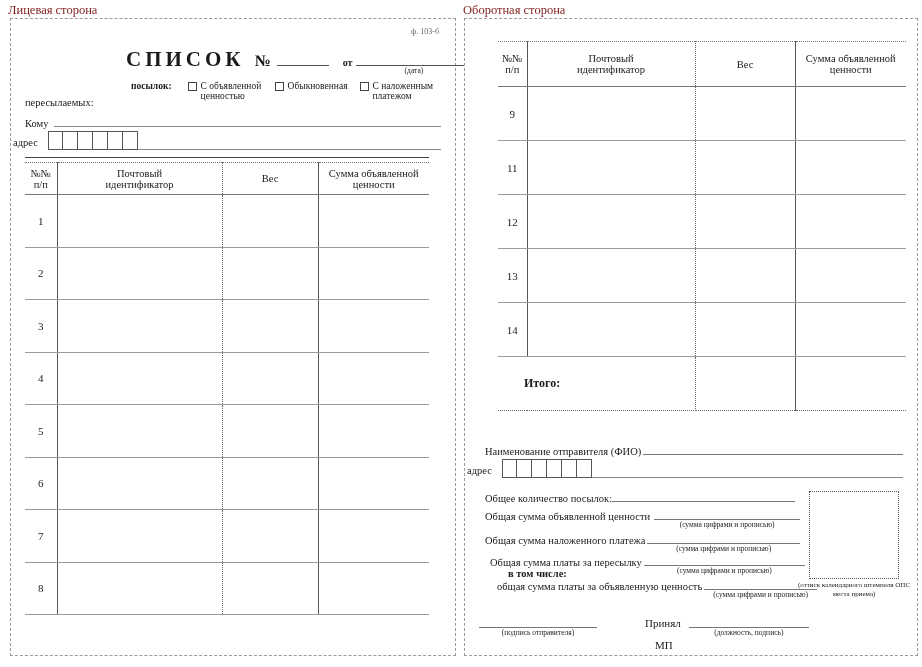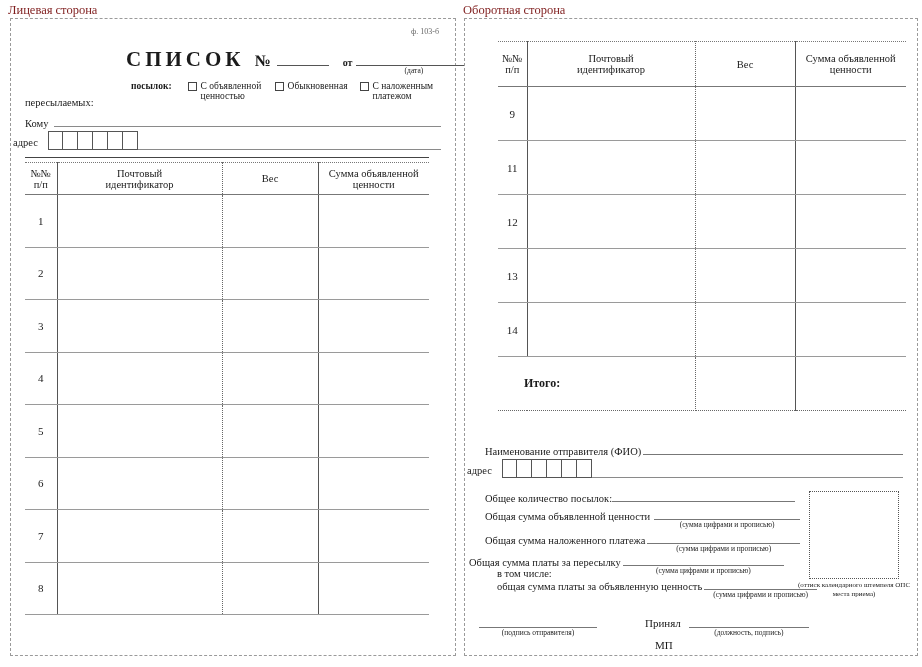--- a/index.html
+++ b/index.html
@@ -309,29 +309,29 @@
   </div>
 
   <div class="fline" style="left:20px; top:514px; width:315px;">
     <span>Общая сумма наложенного платежа</span>
     <span class="ulc grow" style="margin-left:2px;">
       <span class="l"></span>
       <span class="cap">(сумма цифрами и прописью)</span>
     </span>
   </div>
 
-  <div class="fline" style="left:4px; top:536px; width:315px;">
+  <div class="fline" style="left:25px; top:536px; width:315px;">
     <span>Общая сумма платы за пересылку</span>
     <span class="ulc grow" style="margin-left:2px;">
       <span class="l"></span>
       <span class="cap">(сумма цифрами и прописью)</span>
     </span>
   </div>
 
-  <div class="abs plain-label" style="left:32px; top:549px;">в том числе:</div>
+  <div class="abs plain-label" style="left:43px; top:549px;font-weight:bold;">в том числе:</div>
 
   <div class="fline" style="left:32px; top:560px; width:320px;">
     <span>общая сумма платы за объявленную ценность</span>
     <span class="ulc grow" style="margin-left:2px;">
       <span class="l"></span>
       <span class="cap">(сумма цифрами и прописью)</span>
     </span>
   </div>
 
 

